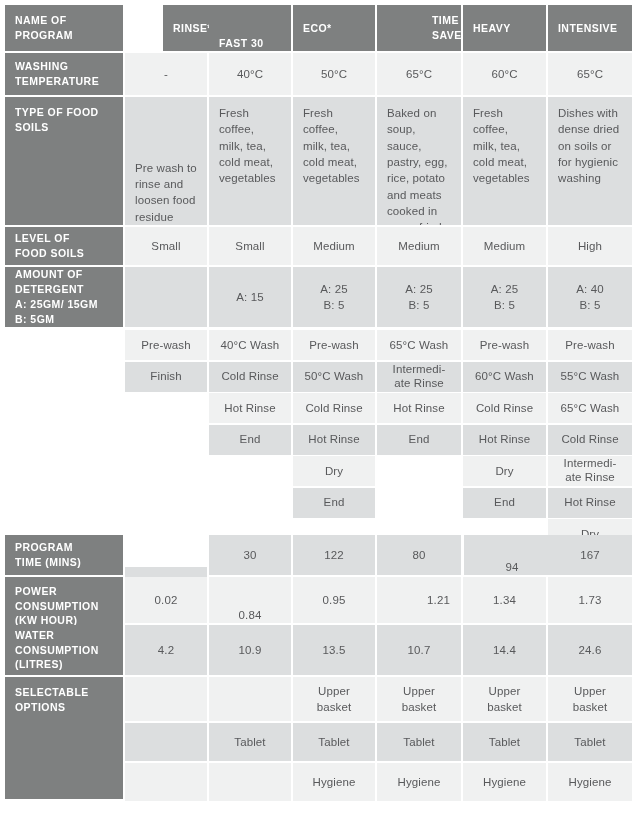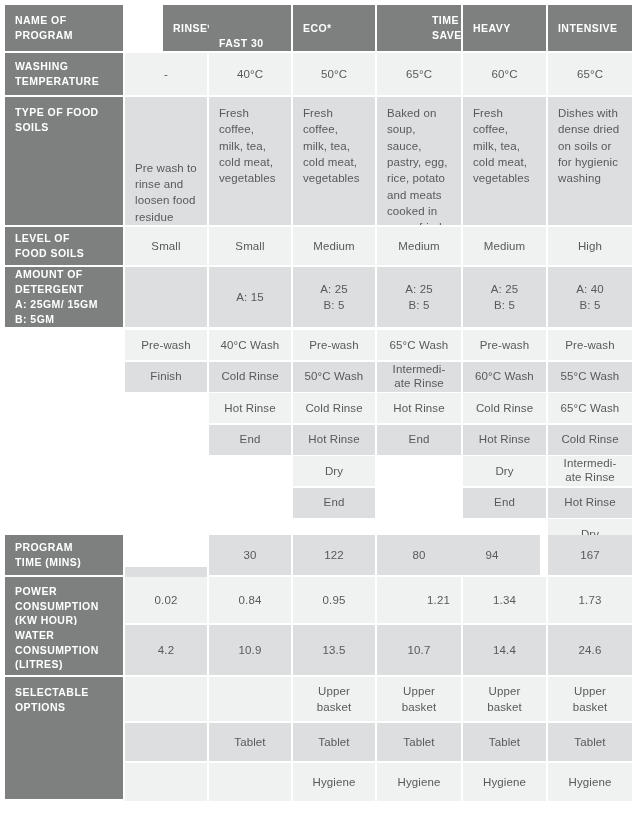--- a/index.html
+++ b/index.html
@@ -264,33 +264,33 @@
     </div>
     <div class="cell data tone-dark align-center" style="left: 209px; top: 535px; width: 82px; height: 40px;">
       <div class="cell-inner">30</div>
     </div>
     <div class="cell data tone-dark align-center" style="left: 293px; top: 535px; width: 82px; height: 40px;">
       <div class="cell-inner">122</div>
     </div>
     <div class="cell data tone-dark align-center" style="left: 377px; top: 535px; width: 84px; height: 40px;">
       <div class="cell-inner">80</div>
     </div>
-    <div class="cell data tone-dark align-center" style="left: 444px; top: 535px; width: 96px; height: 40px;">
+    <div class="cell data tone-dark align-center" style="left: 464px; top: 535px; width: 96px; height: 40px; align-items: flex-end;">
       <div class="cell-inner">94</div>
     </div>
     <div class="cell data tone-dark align-center" style="left: 548px; top: 535px; width: 84px; height: 40px;">
       <div class="cell-inner">167</div>
     </div>
     <div class="cell rowlabel align-left" style="left: 5px; top: 577px; width: 118px; height: 58px;">
       <div class="cell-inner">POWER<br>CONSUMPTION<br>(KW HOUR)</div>
     </div>
     <div class="cell data tone-light align-center" style="left: 125px; top: 577px; width: 82px; height: 46px;">
       <div class="cell-inner">0.02</div>
     </div>
-    <div class="cell data tone-light align-center" style="left: 209px; top: 577px; width: 82px; height: 46px;">
+    <div class="cell data tone-light align-center" style="left: 209px; top: 577px; width: 82px; height: 46px; align-items: flex-end;">
       <div class="cell-inner">0.84</div>
     </div>
     <div class="cell data tone-light align-center" style="left: 293px; top: 577px; width: 82px; height: 46px;">
       <div class="cell-inner">0.95</div>
     </div>
     <div class="cell data tone-light align-center" style="left: 377px; top: 577px; width: 84px; height: 46px; padding-left: 39px;">
       <div class="cell-inner">1.21</div>
     </div>
     <div class="cell data tone-light align-center" style="left: 463px; top: 577px; width: 83px; height: 46px;">
       <div class="cell-inner">1.34</div>

